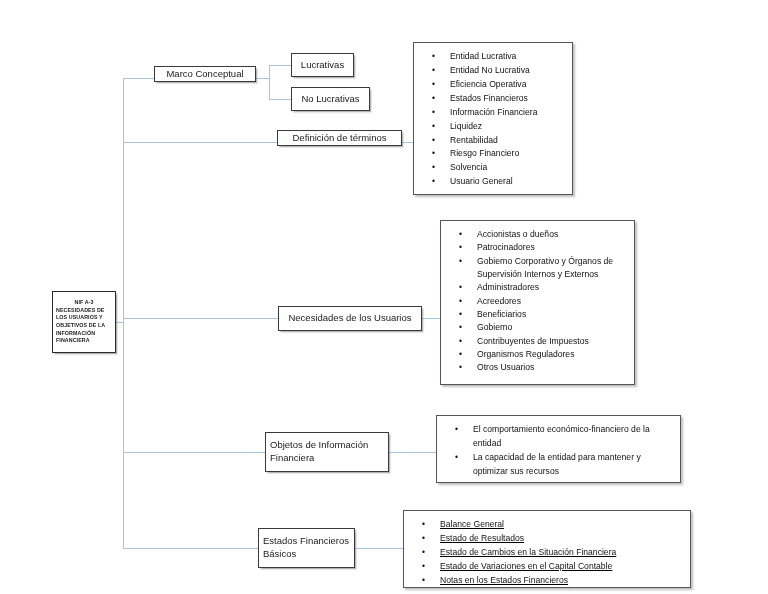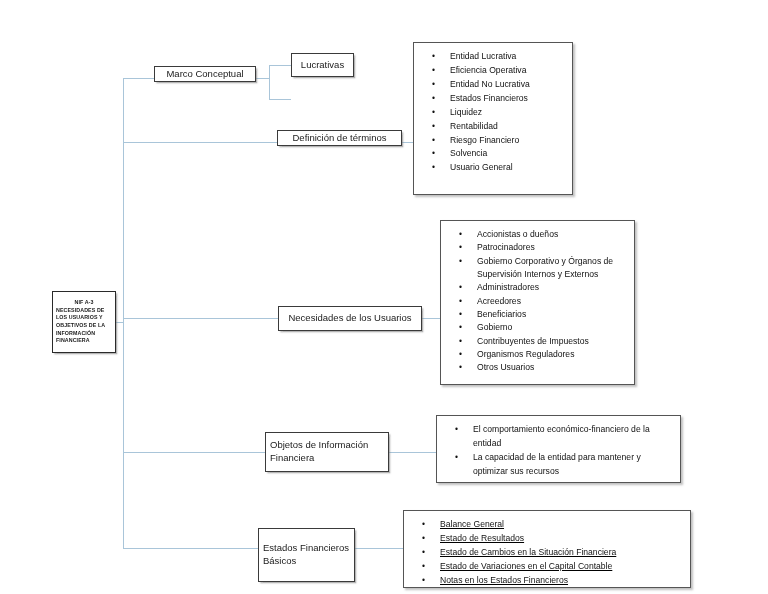--- a/index.html
+++ b/index.html
@@ -100,35 +100,37 @@
 
   <div class="box node root" style="left:52px;top:291px;width:64px;height:62px;flex-direction:column;">
     <span class="t1">NIF A-3</span>
     <span>NECESIDADES DE LOS USUARIOS Y OBJETIVOS DE LA INFORMACIÓN FINANCIERA</span>
   </div>
 
   <div class="box node" style="left:154px;top:66px;width:102px;height:16px;">Marco Conceptual</div>
 
   <div class="box node" style="left:291px;top:53px;width:63px;height:24px;">Lucrativas</div>
 
+  <div class="box node" style="left:291px;top:87px;width:79px;height:24px;">No Lucrativas</div>
 
   <div class="box node" style="left:277px;top:130px;width:125px;height:16px;">Definición de términos</div>
 
   <div class="box node" style="left:278px;top:306px;width:144px;height:25px;">Necesidades de los Usuarios</div>
 
   <div class="box node" style="left:265px;top:432px;width:124px;height:40px;">Objetos de Información Financiera</div>
 
-  <div class="box node" style="left:258px;top:528px;width:97px;height:54px;">Estados Financieros Básicos</div>
+  <div class="box node" style="left:258px;top:528px;width:97px;height:40px;">Estados Financieros Básicos</div>
 
   <div class="box listbox" style="left:413px;top:42px;width:160px;height:153px;">
     <ul>
       <li>Entidad Lucrativa</li>
+      <li>Entidad No Lucrativa</li>
       <li>Eficiencia Operativa</li>
-      <li>Entidad No Lucrativa</li>
       <li>Estados Financieros</li>
+      <li>Información Financiera</li>
       <li>Liquidez</li>
       <li>Rentabilidad</li>
       <li>Riesgo Financiero</li>
       <li>Solvencia</li>
       <li>Usuario General</li>
     </ul>
   </div>
 
   <div class="box listbox tight" style="left:440px;top:220px;width:195px;height:165px;">
     <ul>

